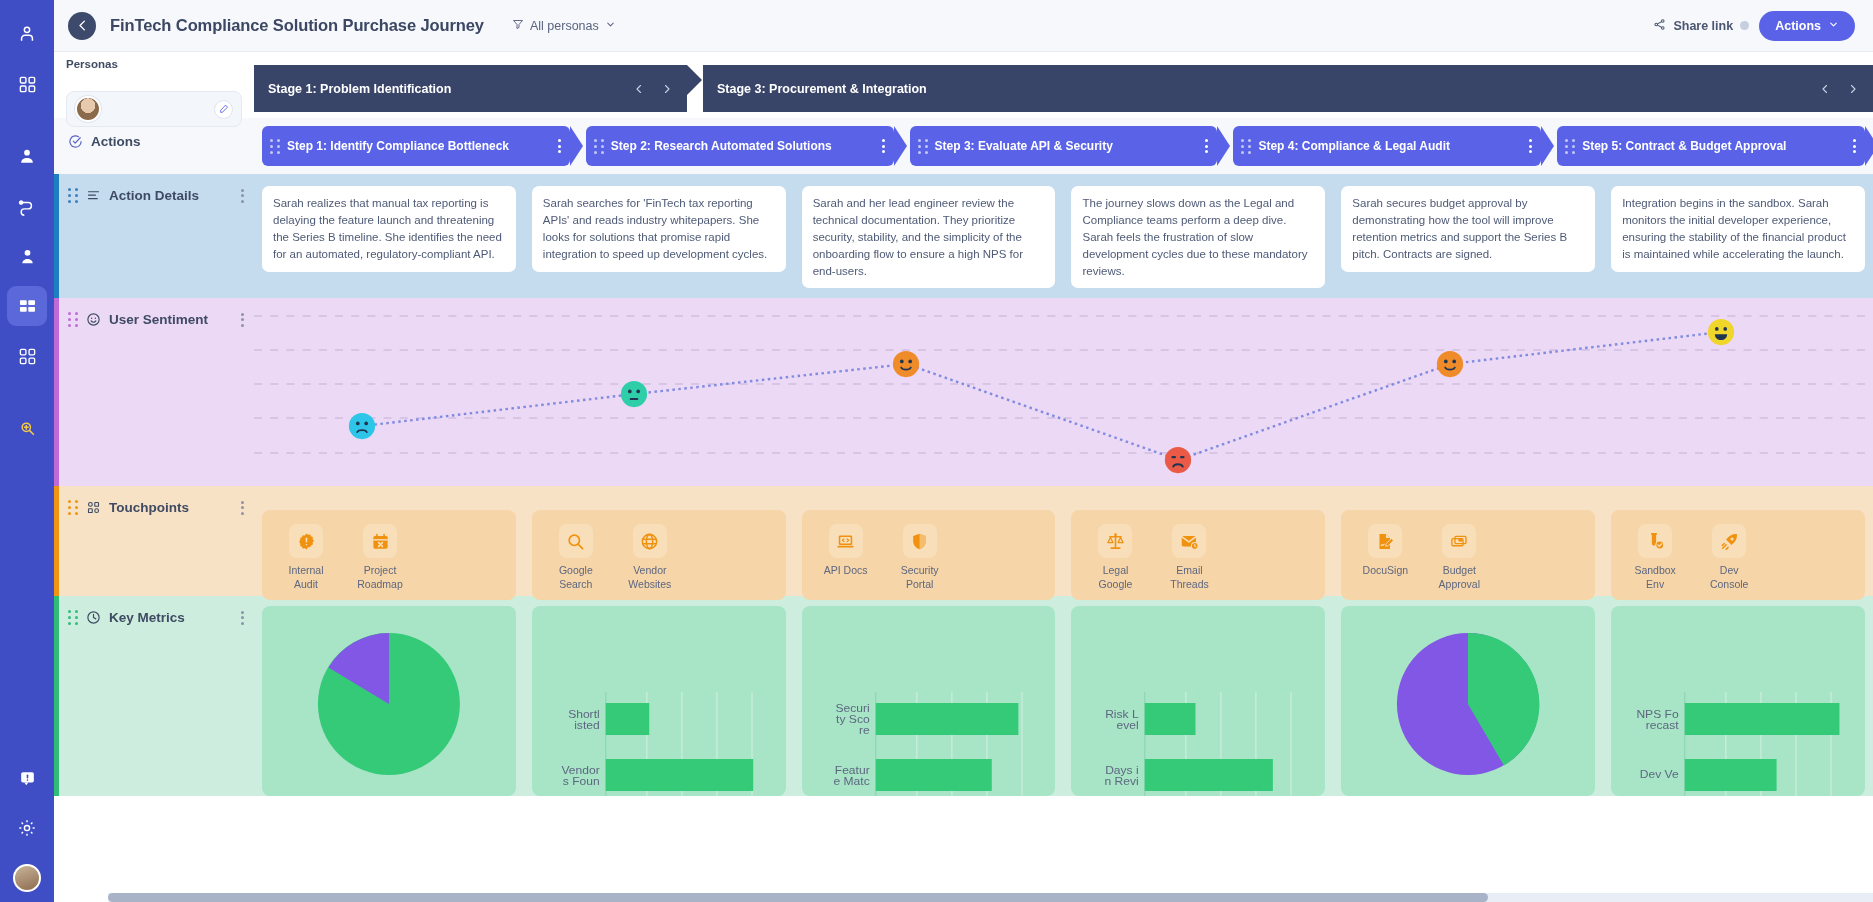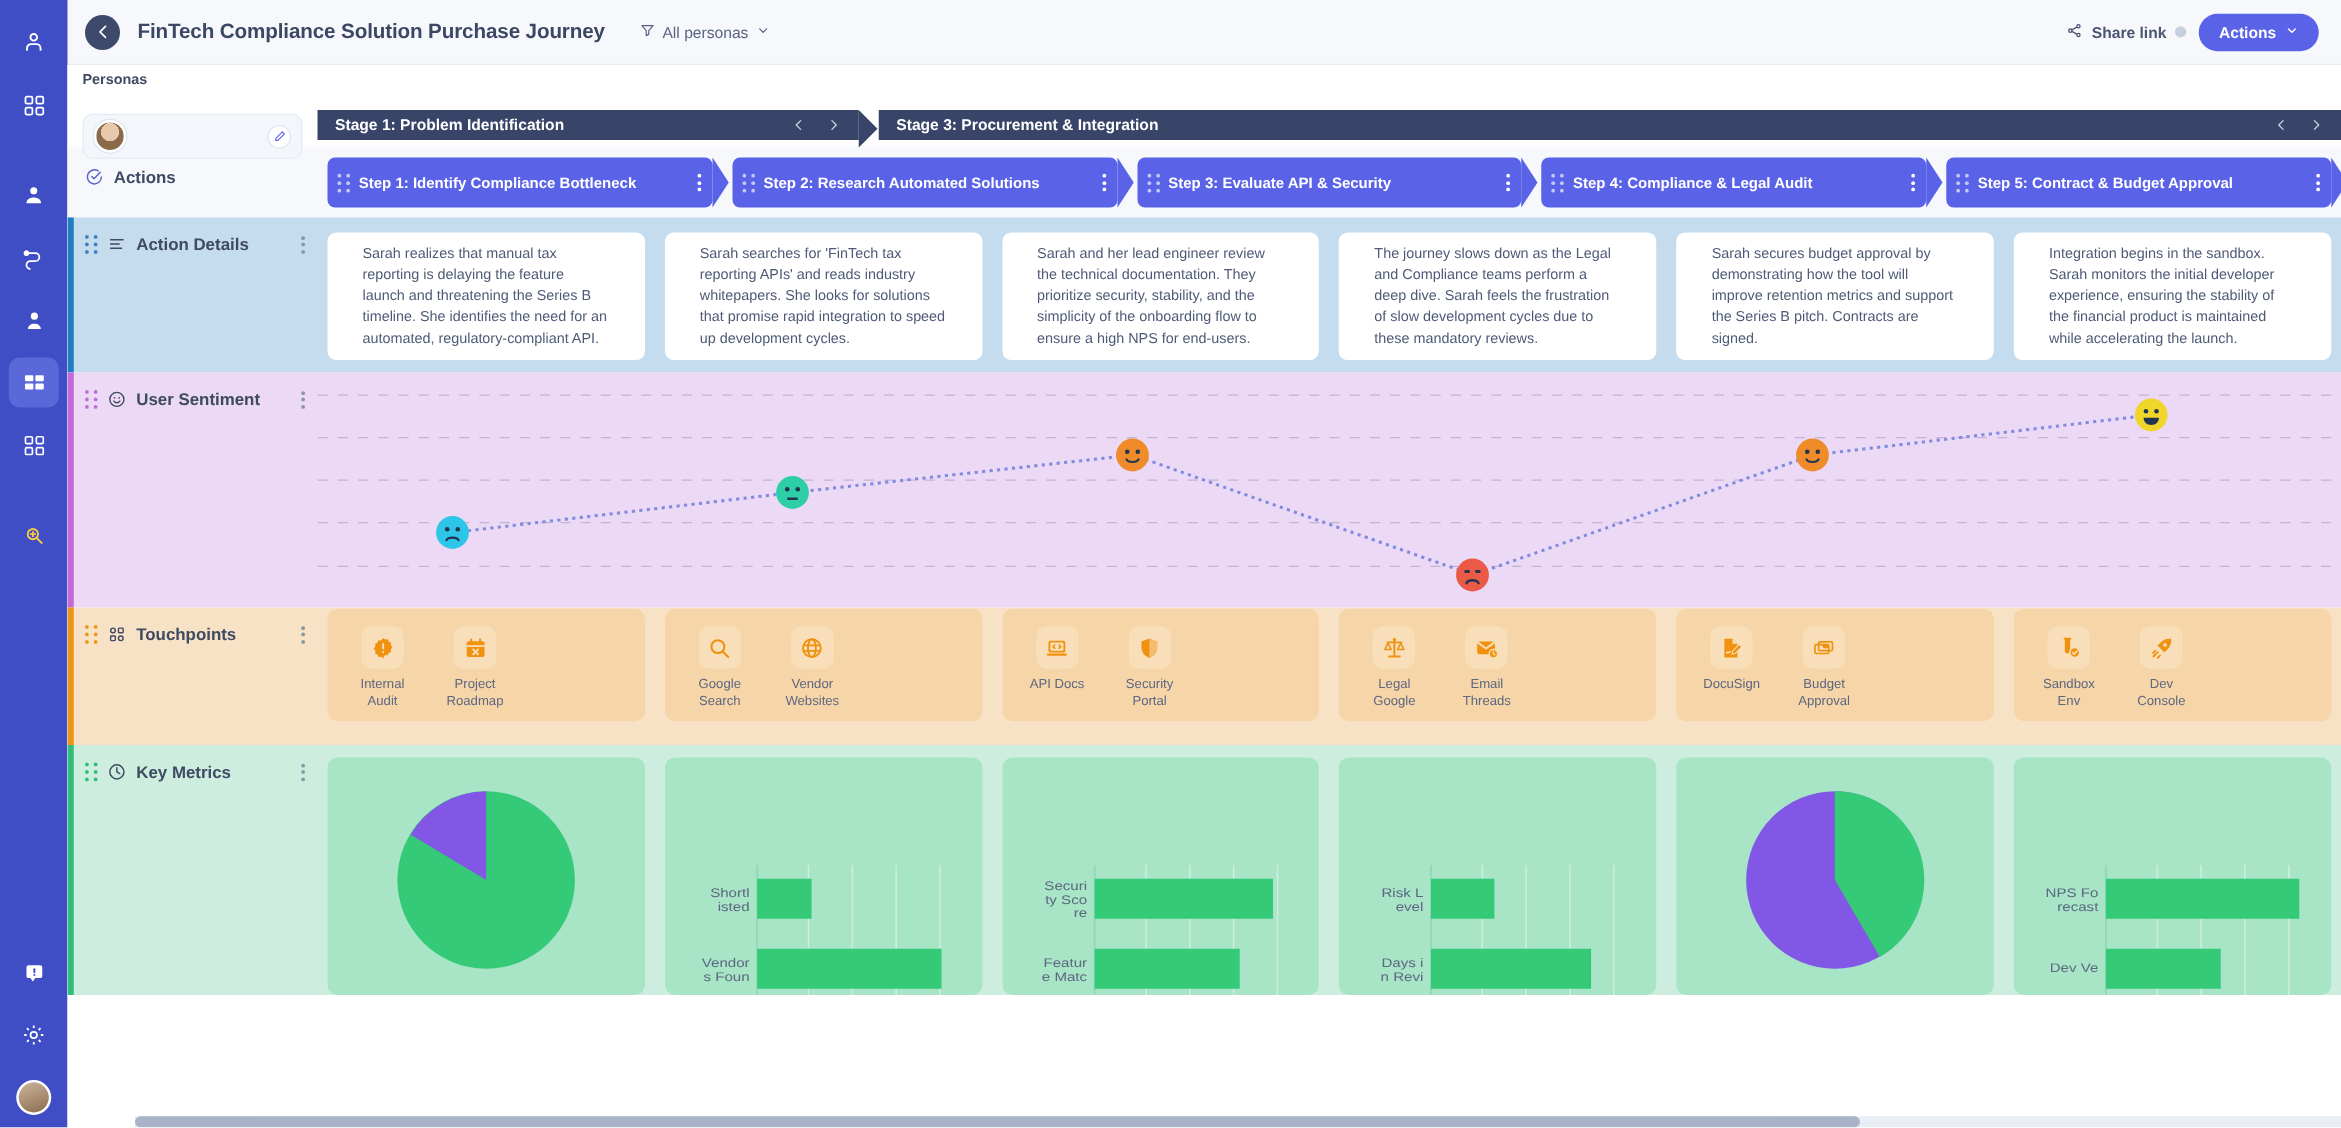--- a/index.html
+++ b/index.html
@@ -100,21 +100,21 @@
     background: radial-gradient(circle at 50% 35%, #e7c9ad 0 40%, #8b6a4c 41% 100%);
     border: 2px solid #fff; box-shadow: 0 0 0 1px #dfe5ef; flex:0 0 26px;
   }
   .persona-edit {
     margin-left: auto; width: 19px; height: 19px; border-radius: 50%;
     background: #fff; border: 1px solid #dfe5ef;
     display: flex; align-items: center; justify-content: center; color: #5a63e8;
   }
   .stages { flex: 1; display: flex; align-items: flex-end; padding-bottom: 6px; min-width: 0; }
   .stage {
-    background: #394469; color: #fff; height: 24px; display: flex; align-items: center;
+    background: #394469; color: #fff; height: 47px; display: flex; align-items: center;
     padding: 0 14px; font-size: 12.5px; font-weight: 700; position: relative;
     min-width: 0;
     justify-content: flex-end;
   }
   .stage .stage-name { white-space: nowrap; overflow: hidden; text-overflow: ellipsis; }
   .stage .navs { margin-left: auto; display: flex; gap: 16px; padding-left: 12px; flex:0 0 auto; }
   .stage .chev { color: #c9cfe2; display:flex; }
   .stage::after {
     content: ""; position: absolute; right: -15px; top: 0;
     border-top: 15.5px solid transparent; border-bottom: 15.5px solid transparent;
@@ -141,40 +141,40 @@
   .step-title {
     font-size: 12px; font-weight: 700; line-height: 1.18; flex: 1; min-width: 0;
   }
   .chip-kebab { display: flex; flex-direction: column; gap: 2.5px; align-items: center; flex:0 0 auto; }
   .chip-kebab i { width: 3px; height: 3px; border-radius: 50%; background: #fff; display: block; }
 
   
   .details-row { background: #c5dcef; min-height: 92px; }
   .details-row .accent { background: #1d7fc0; }
   .detail-card {
-    background: #fff; border-radius: 7px; padding: 9px 28px; margin: 12px 0 10px 0;
+    background: #fff; border-radius: 7px; padding: 9px 11px; margin: 12px 0 10px 0;
     font-size: 11.5px; line-height: 1.47; color: #4e5a76; min-height: 78px;
   }
 
   
   .sent-row { background: #ecd9f5; height: 188px; position: relative; }
   .sent-row .accent { background: #c06ad8; }
   .sent-canvas { flex: 1; position: relative; min-width: 0; }
   .sent-canvas svg { position: absolute; inset: 0; width: 100%; height: 100%; }
   .face {
     position: absolute; width: 28px; height: 28px; border-radius: 50%;
     transform: translate(-50%,-50%); display: flex; align-items: center; justify-content: center;
   }
   .face svg { position: static; width: 28px; height: 28px; }
 
   
   .tp-row { background: #f8e2c6; height: 110px; }
   .tp-row .accent { background: #f09416; }
   .tp-card {
-    background: #f6d5a8; border-radius: 8px; margin: 1px 0; height: 90px;
+    background: #f6d5a8; border-radius: 8px; margin: 24px 0; height: 90px;
     display: flex; gap: 18px; padding: 14px 16px 0 16px;
   }
   .tp-item { width: 56px; text-align: center; }
   .tp-ico {
     width: 34px; height: 34px; border-radius: 8px; background: #f8dfb9;
     display: flex; align-items: center; justify-content: center; color: #f0920f;
     margin: 0 auto 6px auto;
   }
   .tp-lbl { font-size: 10.5px; line-height: 1.25; color: #5d6780; }
 

